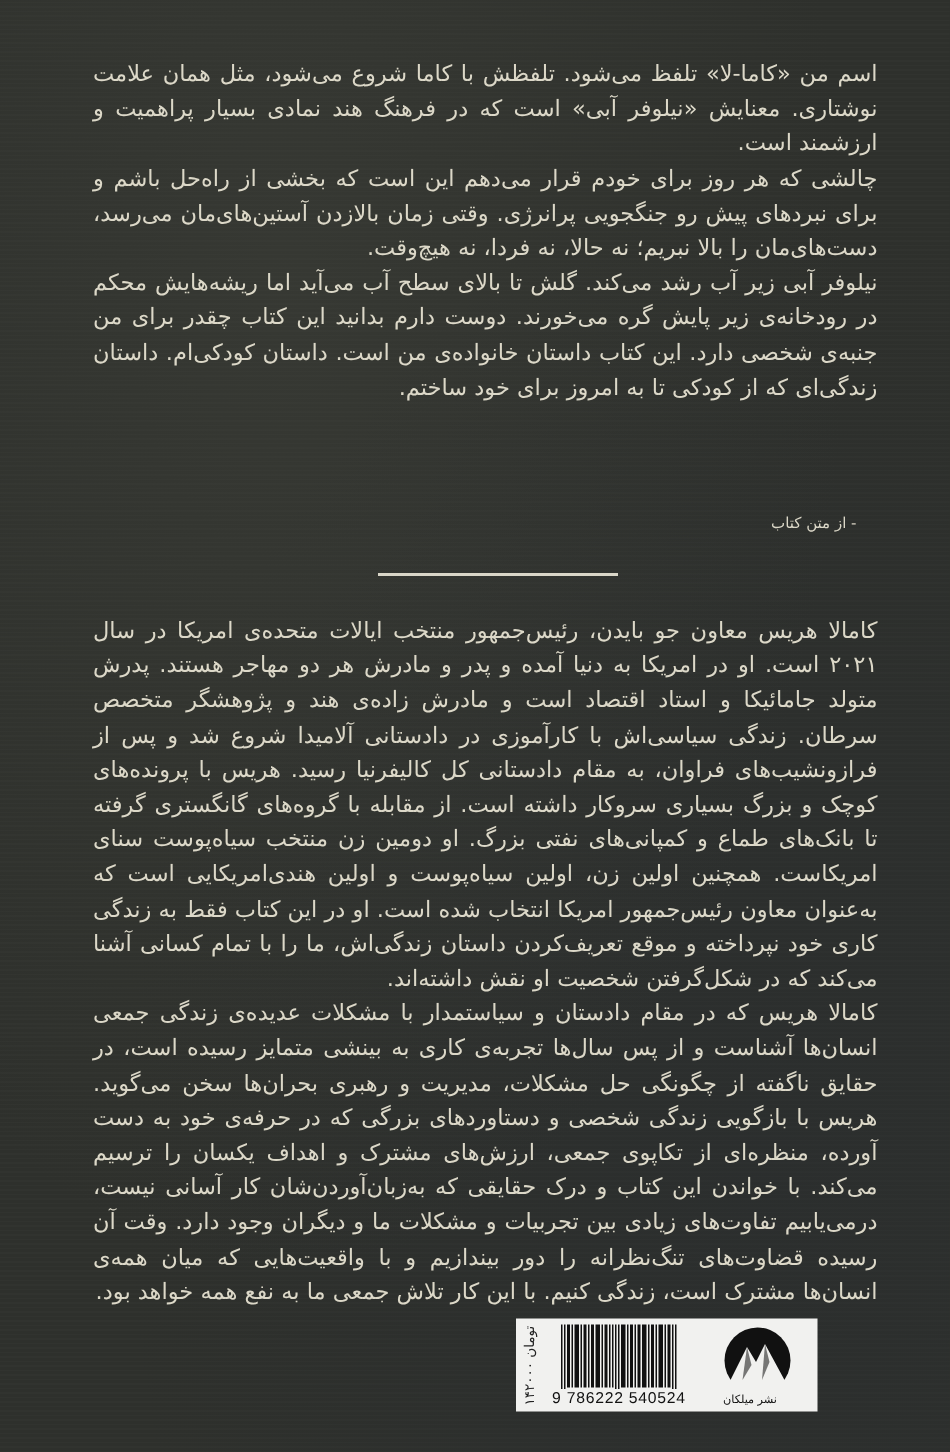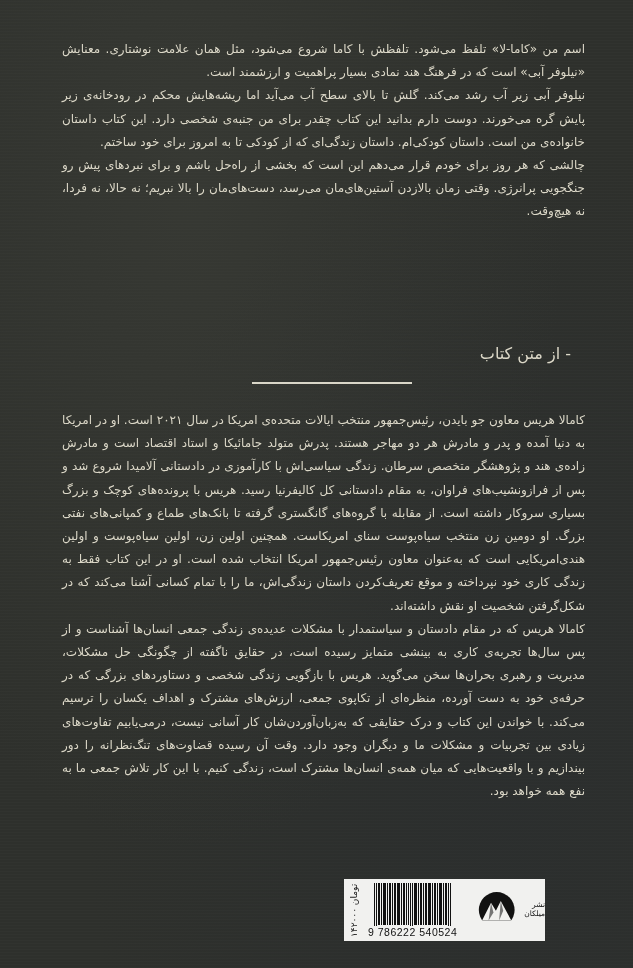--- a/index.html
+++ b/index.html
@@ -14,29 +14,29 @@
       color: #d6d3c4;
       position: relative;
     }
     .page {
       position: absolute; left: 0; top: 0; width: 633px; height: 968px;
     }
     .text-block {
       position: absolute;
       left: 62px; width: 523px;
       direction: rtl; text-align: justify;
-      font-size: 12px; line-height: 23.2px;
+      font-size: 15px; line-height: 23.2px;
       color: #dcd8c8;
       letter-spacing: 0;
     }
     .excerpt { top: 38px; }
     .excerpt p { margin: 0; }
     .attribution {
       position: absolute; top: 344px; right: 62px;
-      direction: rtl; font-size: 16px; color: #dcd8c8;
+      direction: rtl; font-size: 10px; color: #dcd8c8;
     }
     .separator {
       position: absolute; top: 382px; left: 252px; width: 160px; height: 2px;
       background: #d9d6c8;
     }
     .bio { top: 409px; }
     .bio p { margin: 0; }
     .barcode-box {
       position: absolute; left: 344px; top: 879px; width: 201px; height: 62px;
       background: #f1f1ef; display: flex; align-items: stretch;
@@ -54,34 +54,34 @@
       height: 42px; margin-left: 10px; display: flex; align-items: flex-start;
     }
     .bars span { display: block; background: #111; height: 42px; margin-right: 1px; }
     .bars span.tall { height: 48px; }
     .isbn {
       position: absolute; bottom: 3px; left: 2px; font-size: 10.5px; color: #111;
       font-family: Liberation Sans, sans-serif; letter-spacing: 0.5px; white-space: nowrap;
       background: #f1f1ef; padding: 0 2px;
     }
     .publisher {
-      flex: 1; display: flex; flex-direction: row; align-items: center; justify-content: center;
+      flex: 1; display: flex; flex-direction: column; align-items: flex-start; justify-content: center;
     }
     .logo { width: 46px; height: 46px; }
     .pub-name { font-size: 7.5px; color: #111; direction: rtl; margin-top: -2px; }
   </style>
 </head>
 <body>
 
 <div class="page">
 
   <div class="text-block excerpt">
     <p>اسم من «کاما-لا» تلفظ می‌شود. تلفظش با کاما شروع می‌شود، مثل همان علامت نوشتاری. معنایش «نیلوفر آبی» است که در فرهنگ هند نمادی بسیار پراهمیت و ارزشمند است.</p>
+    <p>چالشی که هر روز برای خودم قرار می‌دهم این است که بخشی از راه‌حل باشم و برای نبردهای پیش رو جنگجویی پرانرژی. وقتی زمان بالازدن آستین‌های‌مان می‌رسد، دست‌های‌مان را بالا نبریم؛ نه حالا، نه فردا، نه هیچ‌وقت.</p>
     <p>نیلوفر آبی زیر آب رشد می‌کند. گلش تا بالای سطح آب می‌آید اما ریشه‌هایش محکم در رودخانه‌ی زیر پایش گره می‌خورند. دوست دارم بدانید این کتاب چقدر برای من جنبه‌ی شخصی دارد. این کتاب داستان خانواده‌ی من است. داستان کودکی‌ام. داستان زندگی‌ای که از کودکی تا به امروز برای خود ساختم.</p>
-    <p>چالشی که هر روز برای خودم قرار می‌دهم این است که بخشی از راه‌حل باشم و برای نبردهای پیش رو جنگجویی پرانرژی. وقتی زمان بالازدن آستین‌های‌مان می‌رسد، دست‌های‌مان را بالا نبریم؛ نه حالا، نه فردا، نه هیچ‌وقت.</p>
   </div>
 
   <div class="attribution">- از متن کتاب</div>
 
   <div class="separator"></div>
 
   <div class="text-block bio">
     <p>کامالا هریس معاون جو بایدن، رئیس‌جمهور منتخب ایالات متحده‌ی امریکا در سال ۲۰۲۱ است. او در امریکا به دنیا آمده و پدر و مادرش هر دو مهاجر هستند. پدرش متولد جامائیکا و استاد اقتصاد است و مادرش زاده‌ی هند و پژوهشگر متخصص سرطان. زندگی سیاسی‌اش با کارآموزی در دادستانی آلامیدا شروع شد و پس از فرازونشیب‌های فراوان، به مقام دادستانی کل کالیفرنیا رسید. هریس با پرونده‌های کوچک و بزرگ بسیاری سروکار داشته است. از مقابله با گروه‌های گانگستری گرفته تا بانک‌های طماع و کمپانی‌های نفتی بزرگ. او دومین زن منتخب سیاه‌پوست سنای امریکاست. همچنین اولین زن، اولین سیاه‌پوست و اولین هندی‌امریکایی است که به‌عنوان معاون رئیس‌جمهور امریکا انتخاب شده است. او در این کتاب فقط به زندگی کاری خود نپرداخته و موقع تعریف‌کردن داستان زندگی‌اش، ما را با تمام کسانی آشنا می‌کند که در شکل‌گرفتن شخصیت او نقش داشته‌اند.</p>
     <p>کامالا هریس که در مقام دادستان و سیاستمدار با مشکلات عدیده‌ی زندگی جمعی انسان‌ها آشناست و از پس سال‌ها تجربه‌ی کاری به بینشی متمایز رسیده است، در حقایق ناگفته از چگونگی حل مشکلات، مدیریت و رهبری بحران‌ها سخن می‌گوید. هریس با بازگویی زندگی شخصی و دستاوردهای بزرگی که در حرفه‌ی خود به دست آورده، منظره‌ای از تکاپوی جمعی، ارزش‌های مشترک و اهداف یکسان را ترسیم می‌کند. با خواندن این کتاب و درک حقایقی که به‌زبان‌آوردن‌شان کار آسانی نیست، درمی‌یابیم تفاوت‌های زیادی بین تجربیات و مشکلات ما و دیگران وجود دارد. وقت آن رسیده قضاوت‌های تنگ‌نظرانه را دور بیندازیم و با واقعیت‌هایی که میان همه‌ی انسان‌ها مشترک است، زندگی کنیم. با این کار تلاش جمعی ما به نفع همه خواهد بود.</p>
   </div>

